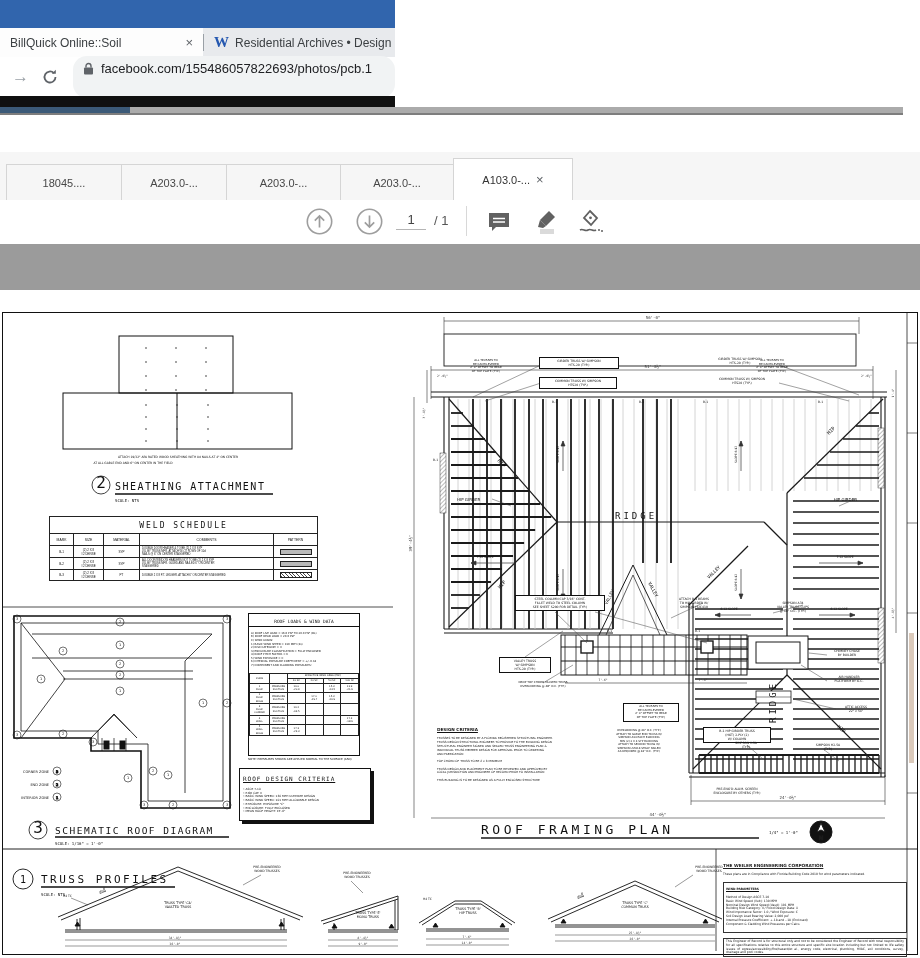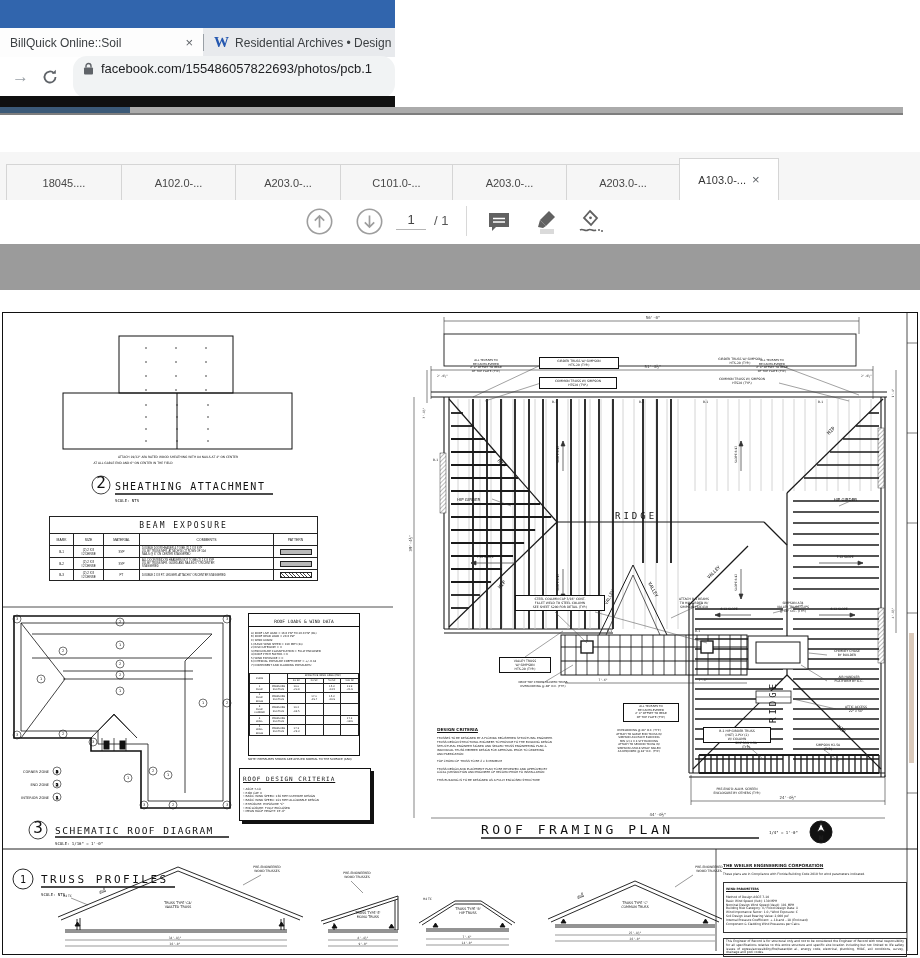--- a/index.html
+++ b/index.html
@@ -102,36 +102,30 @@
   <div id="blackbar" class="abs"></div>
   <div id="progress" class="abs">
     <div id="progseg" class="abs"></div>
   </div>
 
   <div id="vstrip" class="abs">
     <div id="vtabs" style="left:6px">
       <div class="vtab" style="width:115px">
           <span>18045....</span>
         </div>
-      <div class="vtab" style="width:114px">
-          <span>A102.0-...</span>
-        </div>
       <div class="vtab" style="width:105px">
           <span>A203.0-...</span>
-        </div>
-      <div class="vtab" style="width:112px">
-          <span>C101.0-...</span>
         </div>
       <div class="vtab" style="width:114px">
           <span>A203.0-...</span>
         </div>
       <div class="vtab" style="width:113px">
           <span>A203.0-...</span>
         </div>
-      <div class="vtab active" style="width:100px">
+      <div class="vtab active" style="width:120px">
         <span>A103.0-...</span>
         <span class="xclose">×</span>
       </div>
     </div>
   </div>
 
   <div id="toolbar" class="abs">
     <svg class="tbi" style="left:306px" width="27" height="27" viewBox="0 0 27 27">
       <circle cx="13.5" cy="13.5" r="12.2" fill="none" stroke="#9e9e9e" stroke-width="1.6"></circle>
       <path d="M13.5 19.5V8.3M8.8 12.6l4.7-4.6 4.7 4.6" fill="none" stroke="#9e9e9e" stroke-width="1.7"></path>
@@ -746,21 +740,21 @@
   <table class="beam" style="left:46px;top:203px;width:268px">
     <colgroup>
           <col style="width:24px">
           <col style="width:30px">
           <col style="width:36px">
           <col style="width:134px">
           <col style="width:44px">
         </colgroup>
     <tbody>
           <tr class="ttl">
-            <td colspan="5">BEAM EXPOSURE</td>
+            <td colspan="5">WELD SCHEDULE</td>
           </tr>
     <tr class="hdr">
       <td>MARK</td>
       <td>SIZE</td>
       <td>MATERIAL</td>
       <td>COMMENTS</td>
       <td>PATTERN</td>
     </tr>
     <tr>
       <td>B-1</td>

